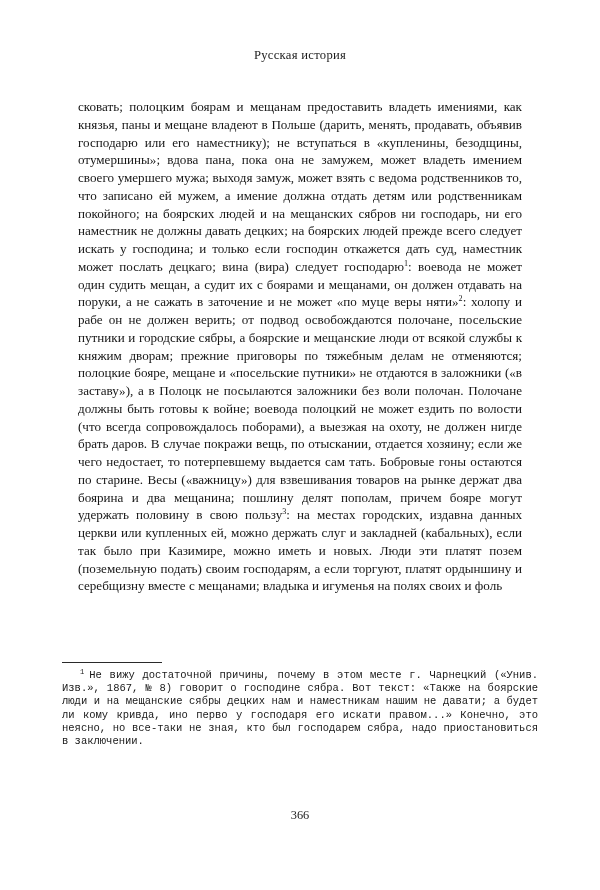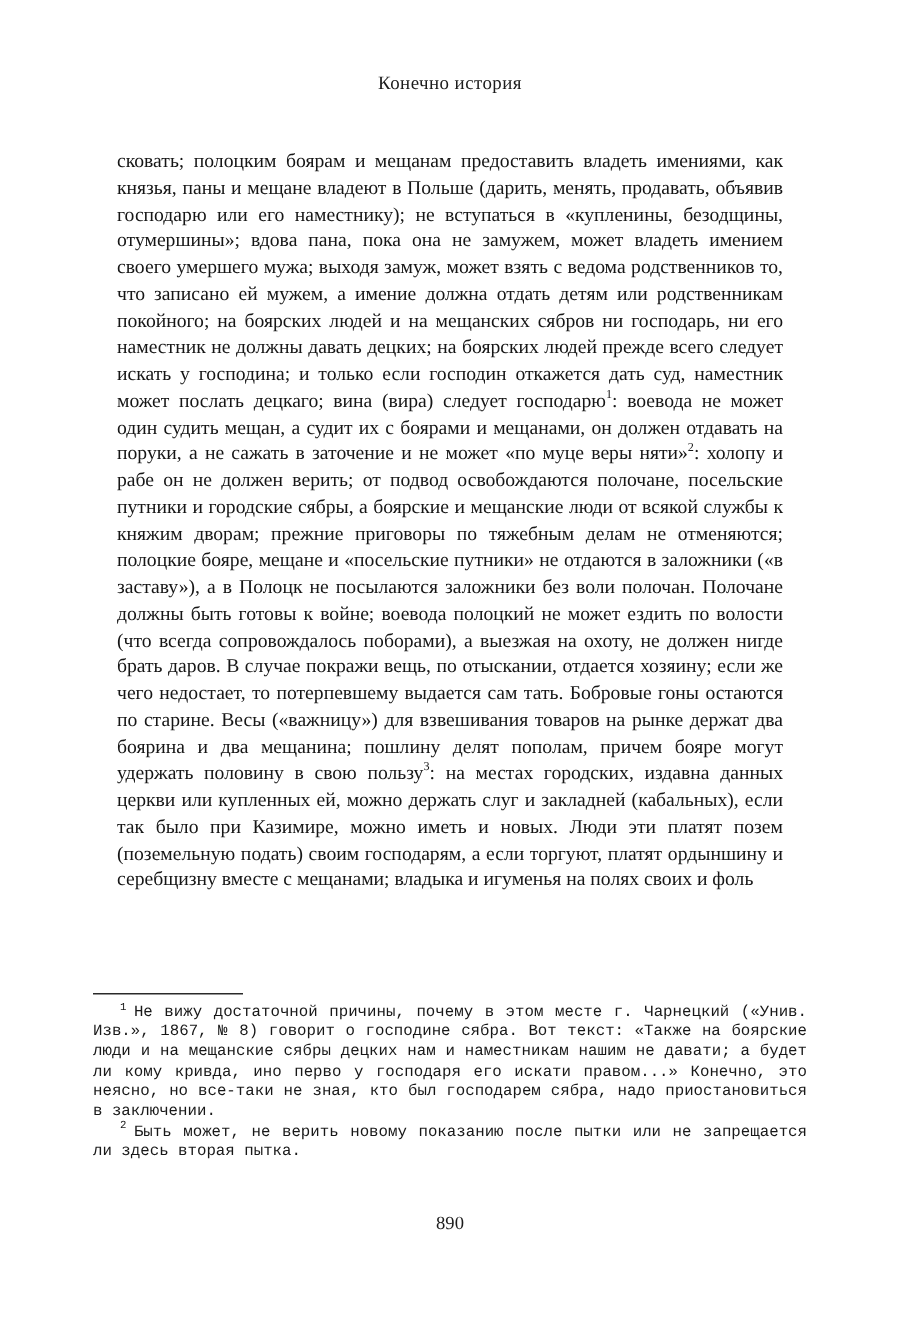--- a/index.html
+++ b/index.html
@@ -99,34 +99,31 @@
     text-align: center;
     font-size: 12.4px;
     color: #1c1c1c;
   }
 </style>
 </head>
 <body>
 
 <div class="page">
 
-  <div class="running-head">Конечно история</div>
+  <div class="running-head">Русская история</div>
 
   <div class="body-block">
     <p id="body-paragraph">сковать; полоцким боярам и мещанам предоставить владеть имениями, как князья, паны и мещане владеют в Польше (дарить, менять, прода­вать, объявив господарю или его наместнику); не вступаться в «куплени­ны, безодщины, отумершины»; вдова пана, пока она не замужем, может владеть имением своего умершего мужа; выходя замуж, может взять с ве­дома родственников то, что записано ей мужем, а имение должна отдать детям или родственникам покойного; на боярских людей и на мещан­ских сябров ни господарь, ни его наместник не должны давать децких; на боярских людей прежде всего следует искать у господина; и только если господин откажется дать суд, наместник может послать децкаго; вина (вира) следует господарю<sup class="fn-ref">1</sup>: воевода не может один судить мещан, а судит их с боярами и мещанами, он должен отдавать на поруки, а не сажать в заточение и не может «по муце веры няти»<sup class="fn-ref">2</sup>: холопу и рабе он не должен верить; от подвод освобождаются полочане, посельские путники и городские сябры, а боярские и мещанские люди от всякой службы к княжим дворам; прежние приговоры по тяжебным делам не отменяют­ся; полоцкие бояре, мещане и «посельские путники» не отдаются в за­ложники («в заставу»), а в Полоцк не посылаются заложники без воли полочан. Полочане должны быть готовы к войне; воевода полоцкий не может ездить по волости (что всегда сопровождалось поборами), а выез­жая на охоту, не должен нигде брать даров. В случае покражи  вещь, по отыскании, отдается хозяину; если же чего недостает, то потерпевшему выдается сам тать. Бобровые гоны остаются по старине. Весы («важни­цу») для взвешивания товаров на рынке держат два боярина и два меща­нина; пошлину делят пополам, причем бояре могут удержать половину в свою пользу<sup class="fn-ref">3</sup>: на местах городских, издавна данных церкви или куплен­ных ей, можно держать слуг и закладней (кабальных), если так было при Казимире, можно иметь и новых. Люди эти платят позем (поземельную подать) своим господарям, а если торгуют, платят ордыншину и сереб­щизну вместе с мещанами; владыка и игуменья на полях своих и фоль­</p>
   </div>
 
   <div class="footnotes">
     <div class="fn-rule"></div>
 
     <p class="footnote">
       <span class="fn-num">1</span><span>Не вижу достаточной причины, почему в этом месте г. Чарнецкий («Унив. Изв.», 1867, № 8) говорит о господине сябра. Вот текст: «Также на боярские люди и на мещанские сябры децких нам и наместникам нашим не давати; а будет ли кому кривда, ино перво у господаря его искати правом...» Конечно, это неясно, но все-таки не зная, кто был госпо­дарем сябра, надо приостановиться в заключении.</span>
     </p>
 
-    <p class="footnote">
-      <span class="fn-num">2</span><span>Быть может, не верить новому показанию после пытки или не запрещается ли здесь вторая пытка.</span>
-    </p>
 
   </div>
 
-  <div class="folio">890</div>
+  <div class="folio">366</div>
 
 </div>
 
 </body></html>

